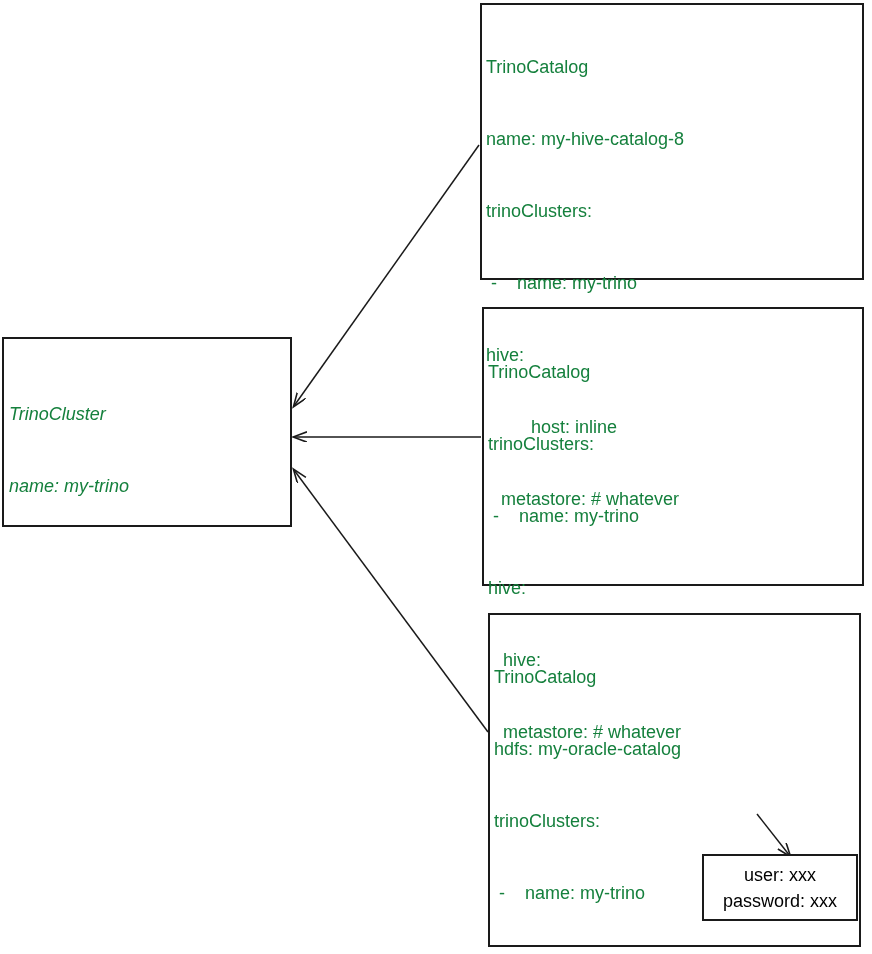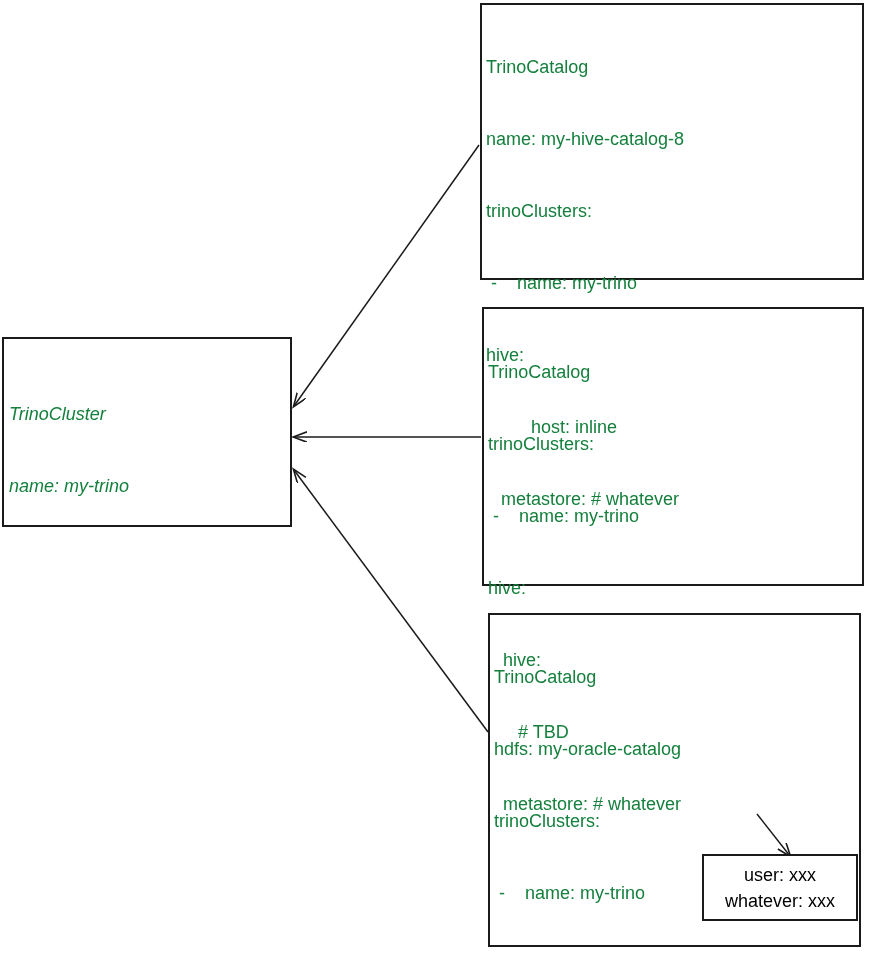--- a/index.html
+++ b/index.html
@@ -95,33 +95,32 @@
     <span class="ln">   metastore: # whatever</span>
   </div>
 
   <div class="node-box" style="left:482px; top:307px; width:382px; height:279px;"></div>
   <div class="node-text" style="left:488px; top:312px; width:370px;">
     <span class="ln">TrinoCatalog</span>
     <span class="ln">trinoClusters:</span>
     <span class="ln"> -    name: my-trino</span>
     <span class="ln">hive:</span>
     <span class="ln">   hive:</span>
-    <span class="ln">      # TBD</span>
     <span class="ln">   metastore: # whatever</span>
   </div>
 
   <div class="node-box" style="left:488px; top:613px; width:373px; height:334px;"></div>
   <div class="node-text" style="left:494px; top:617px; width:362px;">
     <span class="ln">TrinoCatalog</span>
     <span class="ln">hdfs: my-oracle-catalog</span>
     <span class="ln">trinoClusters:</span>
     <span class="ln"> -    name: my-trino</span>
     <span class="ln">oracle:</span>
     
     
   </div>
 
   <div class="secret-box" style="left:702px; top:854px; width:156px; height:67px;">
     <span class="ln">user: xxx</span>
-    <span class="ln">whatever: xxx</span>
+    <span class="ln">password: xxx</span>
   </div>
 
 </div>
 
 </body></html>

